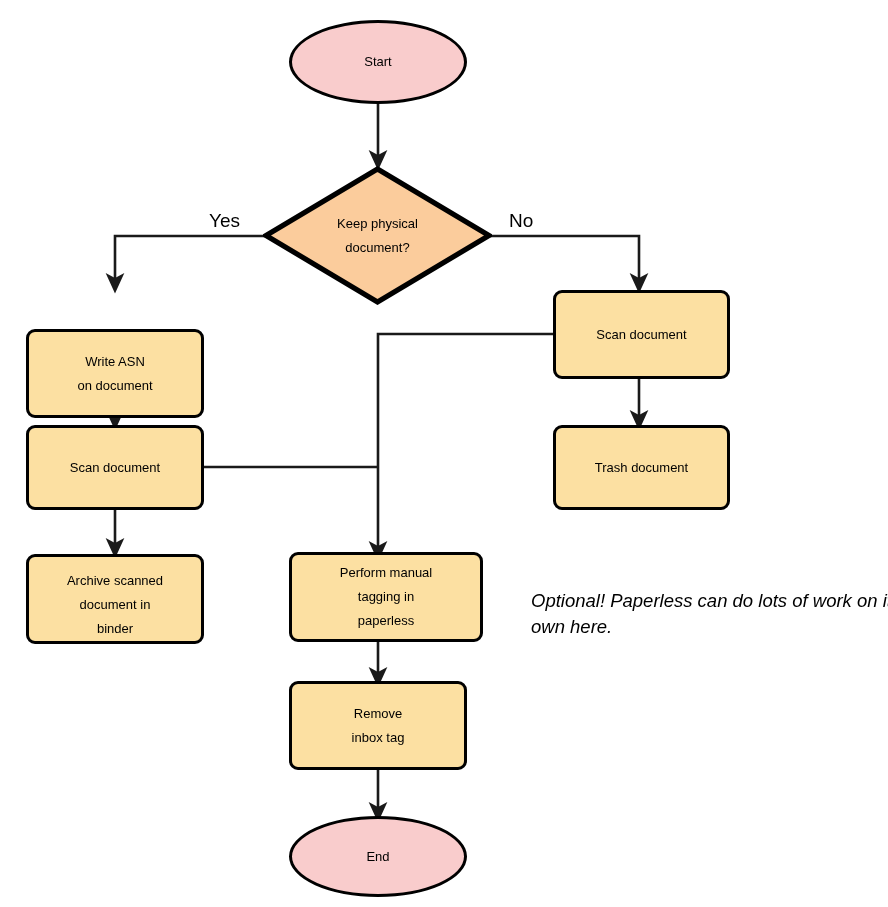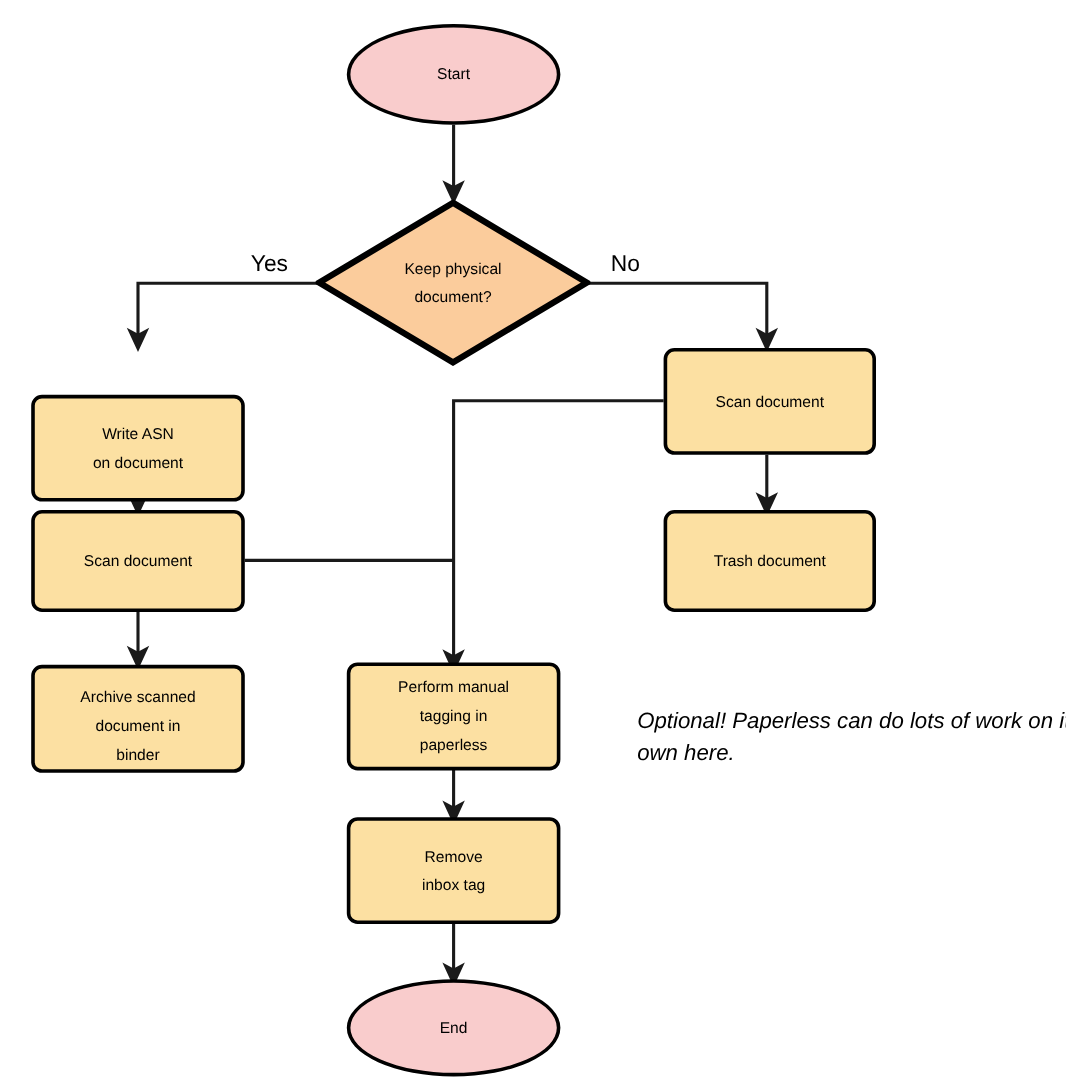--- a/index.html
+++ b/index.html
@@ -154,21 +154,21 @@
   </div>
 
   <div class="node node-process" style="left:553px; top:290px; width:177px; height:89px;">
     <span class="node-label">Scan document</span>
   </div>
 
   <div class="node node-process" style="left:553px; top:425px; width:177px; height:85px;">
     <span class="node-label">Trash document</span>
   </div>
 
-  <div class="node node-process" style="left:289px; top:552px; width:178px; height:90px;">
+  <div class="node node-process" style="left:289px; top:552px; width:194px; height:90px;">
     <span class="node-label">Perform manual
 tagging in
 paperless</span>
   </div>
 
   <div class="annotation" style="left:483px; top:588px; width:400px;margin-left:48px;">Optional! Paperless can do lots of work on its own here.</div>
 
   <div class="node node-process" style="left:289px; top:681px; width:178px; height:89px;">
     <span class="node-label">Remove
 inbox tag</span>

